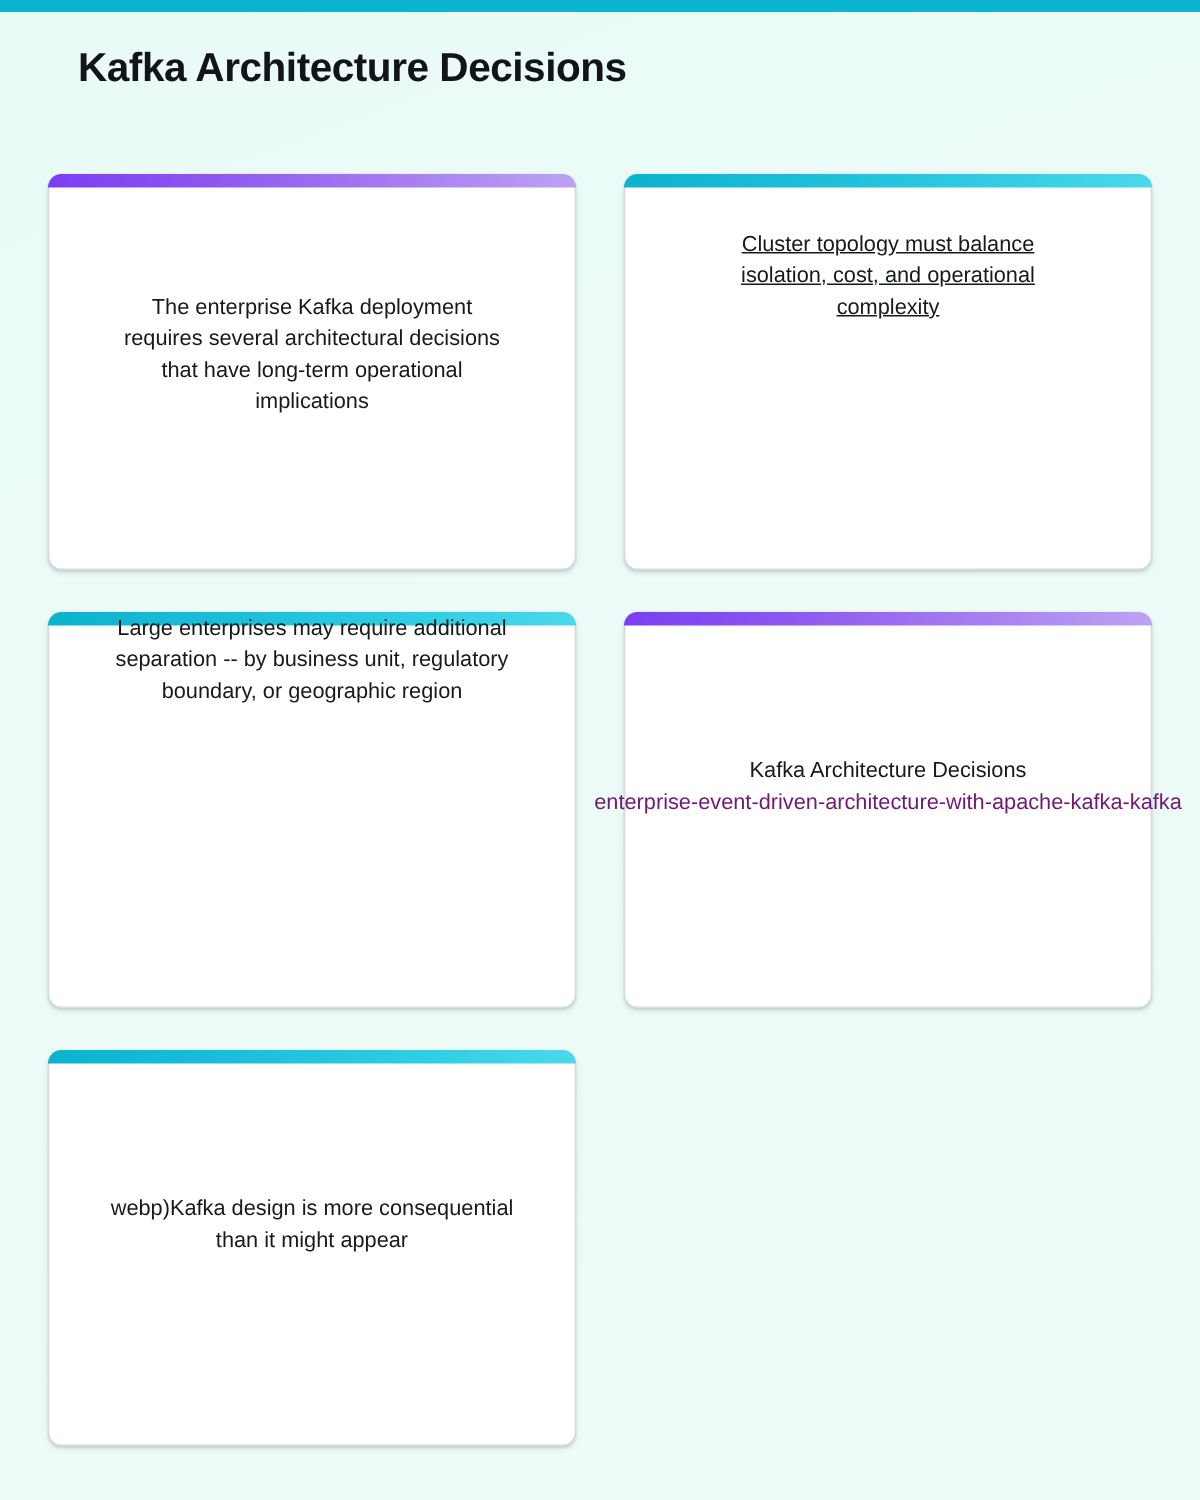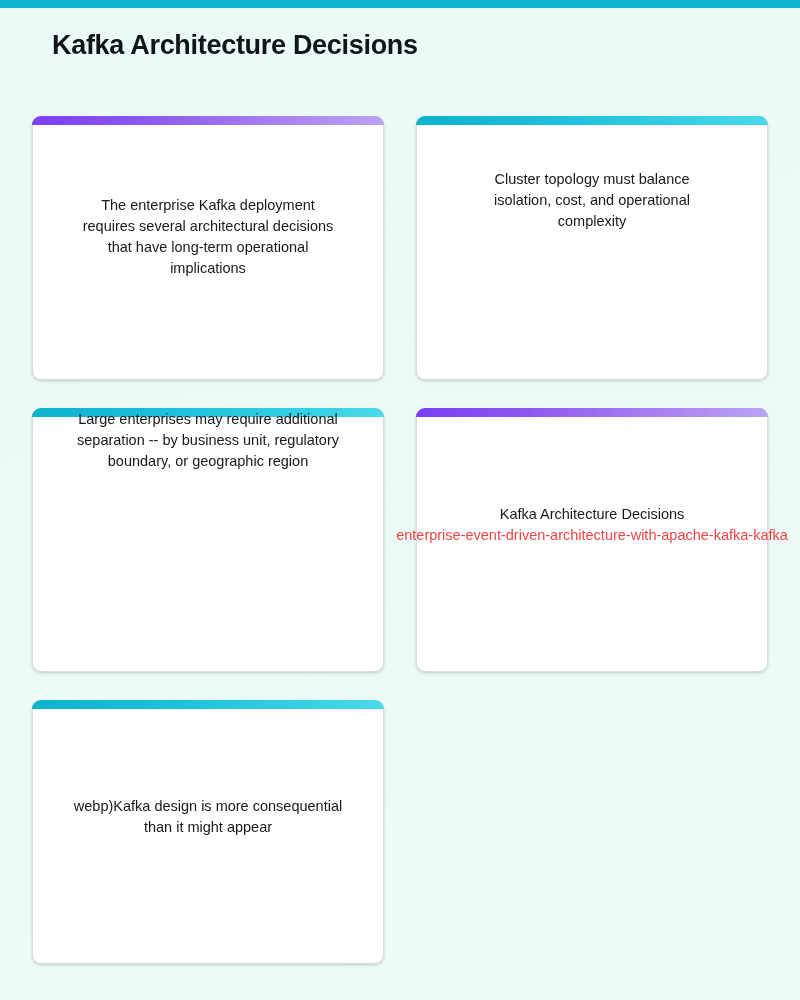--- a/index.html
+++ b/index.html
@@ -87,21 +87,22 @@
     text-align: center;
     white-space: pre-line;
   }
   
   .card.pos-a .card-text {
     width: 260px;
     margin-top: 78px;
   }
   .card.pos-b .card-text {
     width: 250px;
-    margin-top: 52px;
+    margin-top: 36px;
+    text-decoration: underline;
   }
   .card.pos-c .card-text {
     width: 282px;
     margin-top: 104px;
   }
   .card.pos-d .card-text {
     width: 282px;
   }
   .card.pos-e .card-text {
     width: 282px;
@@ -116,21 +117,21 @@
     overflow: visible;
   }
   .overflow-line {
     position: absolute;
     top: 116px;
     left: 50%;
     transform: translateX(-50%);
     white-space: nowrap;
     font-size: 14.5px;
     line-height: 21px;
-    color: #ef4444;
+    color: #701a75;
     text-align: center;
     pointer-events: none;
   }
 </style>
 </head>
 <body>
 
 <div id="page">
 
   <div id="topbar"></div>

